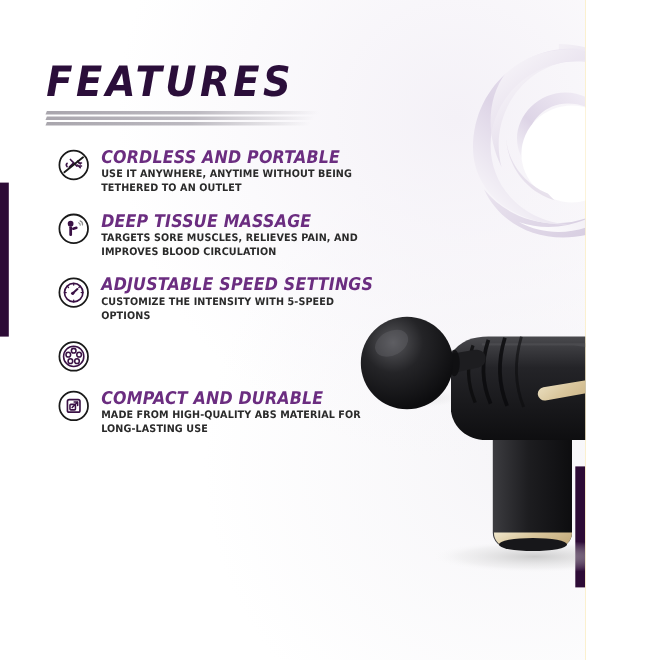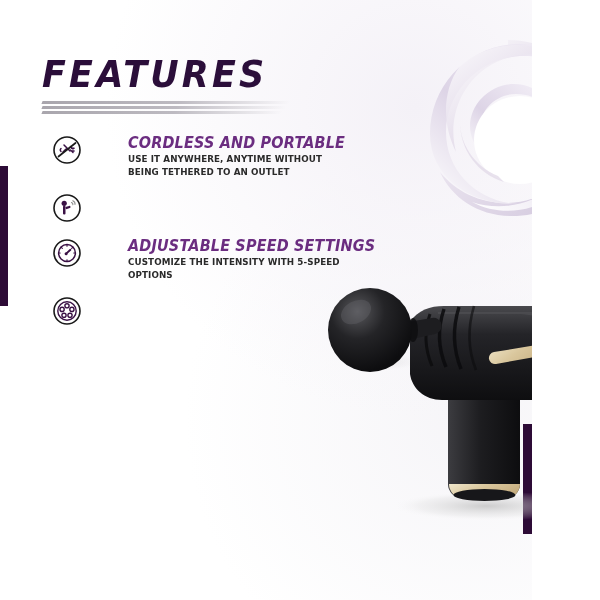--- a/index.html
+++ b/index.html
@@ -117,21 +117,20 @@
     flex: 0 0 auto;
     width: 30px;
     height: 30px;
     margin-right: 10px;
     margin-top: 2px;
   }
   .feature-icon svg { display: block; }
   .feature-text {
     flex: 1 1 auto;
     padding-top: 1px;
-    margin-left: 36px;
   }
   .feature-title {
     margin: 0 0 2px 0;
     font-family: "DejaVu Sans", sans-serif;
     font-size: 16px;
     line-height: 17px;
     font-weight: 700;
     font-style: italic;
     letter-spacing: 0.2px;
     color: #6b2d80;
@@ -235,20 +234,24 @@
     <div class="feature-item">
       <span class="feature-icon">
         <svg width="30" height="30" viewBox="0 0 30 30">
           <circle cx="15" cy="15" r="13" fill="none" stroke="#1a1a1a" stroke-width="1.6"></circle>
           <circle cx="12.2" cy="10.3" r="2.6" fill="#3a1145"></circle>
           <rect x="11" y="12.6" width="2.5" height="9" rx="1.1" fill="#3a1145"></rect>
           <rect x="13.2" y="14.2" width="5.2" height="2.3" rx="1.1" fill="#3a1145" transform="rotate(-18 13.2 14.2)"></rect>
           <path d="M19.5 9.5 q1.6 .6 1.4 2.2 M20.8 7.8 q2.6 1 2.2 3.6" fill="none" stroke="#8d8d8d" stroke-width="1.1" stroke-linecap="round"></path>
         </svg>
       </span>
+      <div class="feature-text">
+        <p class="feature-title">DEEP TISSUE MASSAGE</p>
+        <p class="feature-desc">TARGETS SORE MUSCLES, RELIEVES PAIN, AND IMPROVES BLOOD CIRCULATION</p>
+      </div>
     </div>
 
     <div class="feature-item">
       <span class="feature-icon">
         <svg width="30" height="30" viewBox="0 0 30 30">
           <circle cx="15" cy="15" r="13" fill="none" stroke="#1a1a1a" stroke-width="1.6"></circle>
           <circle cx="15" cy="15" r="8.4" fill="none" stroke="#3a1145" stroke-width="1.5"></circle>
           <path d="M18.4 11.8 L14.2 15.6" stroke="#3a1145" stroke-width="1.9" stroke-linecap="round"></path>
           <circle cx="14.1" cy="15.7" r="1.5" fill="#3a1145"></circle>
           <path d="M15 6.6 v1.6 M23.4 15 h-1.6 M15 23.4 v-1.6 M6.6 15 h1.6 M9.1 9.1 l1.2 1.2 M20.9 9.1 l-1.2 1.2" stroke="#3a1145" stroke-width="1.2" stroke-linecap="round"></path>
@@ -267,20 +270,34 @@
           <circle cx="15" cy="15" r="9.2" fill="none" stroke="#3a1145" stroke-width="1.4"></circle>
           <circle cx="15" cy="9.8" r="2.1" fill="none" stroke="#3a1145" stroke-width="1.4"></circle>
           <circle cx="19.9" cy="13.4" r="2.1" fill="none" stroke="#3a1145" stroke-width="1.4"></circle>
           <circle cx="18" cy="19.3" r="2.1" fill="none" stroke="#3a1145" stroke-width="1.4"></circle>
           <circle cx="12" cy="19.3" r="2.1" fill="none" stroke="#3a1145" stroke-width="1.4"></circle>
           <circle cx="10.1" cy="13.4" r="2.1" fill="none" stroke="#3a1145" stroke-width="1.4"></circle>
         </svg>
       </span>
     </div>
 
+    <div class="feature-item">
+      <span class="feature-icon">
+        <svg width="30" height="30" viewBox="0 0 30 30">
+          <circle cx="15" cy="15" r="13" fill="none" stroke="#1a1a1a" stroke-width="1.6"></circle>
+          <rect x="9.3" y="9.3" width="11.4" height="11.4" rx="1.6" fill="none" stroke="#3a1145" stroke-width="1.5"></rect>
+          <rect x="11.6" y="13.6" width="5" height="5" rx="0.8" fill="none" stroke="#3a1145" stroke-width="1.4"></rect>
+          <path d="M13.6 16.4 L18.6 11.4 M15.4 11.4 h3.2 v3.2" fill="none" stroke="#3a1145" stroke-width="1.4" stroke-linecap="round" stroke-linejoin="round"></path>
+        </svg>
+      </span>
+      <div class="feature-text">
+        <p class="feature-title">COMPACT AND DURABLE</p>
+        <p class="feature-desc">MADE FROM HIGH-QUALITY ABS MATERIAL FOR LONG-LASTING USE</p>
+      </div>
+    </div>
 
   </div>
 
   <svg class="product" viewBox="0 0 282 275">
     <defs>
       <linearGradient id="gunBody" x1="0" y1="0" x2="0" y2="1">
         <stop offset="0%" stop-color="#3a3a3d"></stop>
         <stop offset="35%" stop-color="#242427"></stop>
         <stop offset="100%" stop-color="#121214"></stop>
       </linearGradient>

